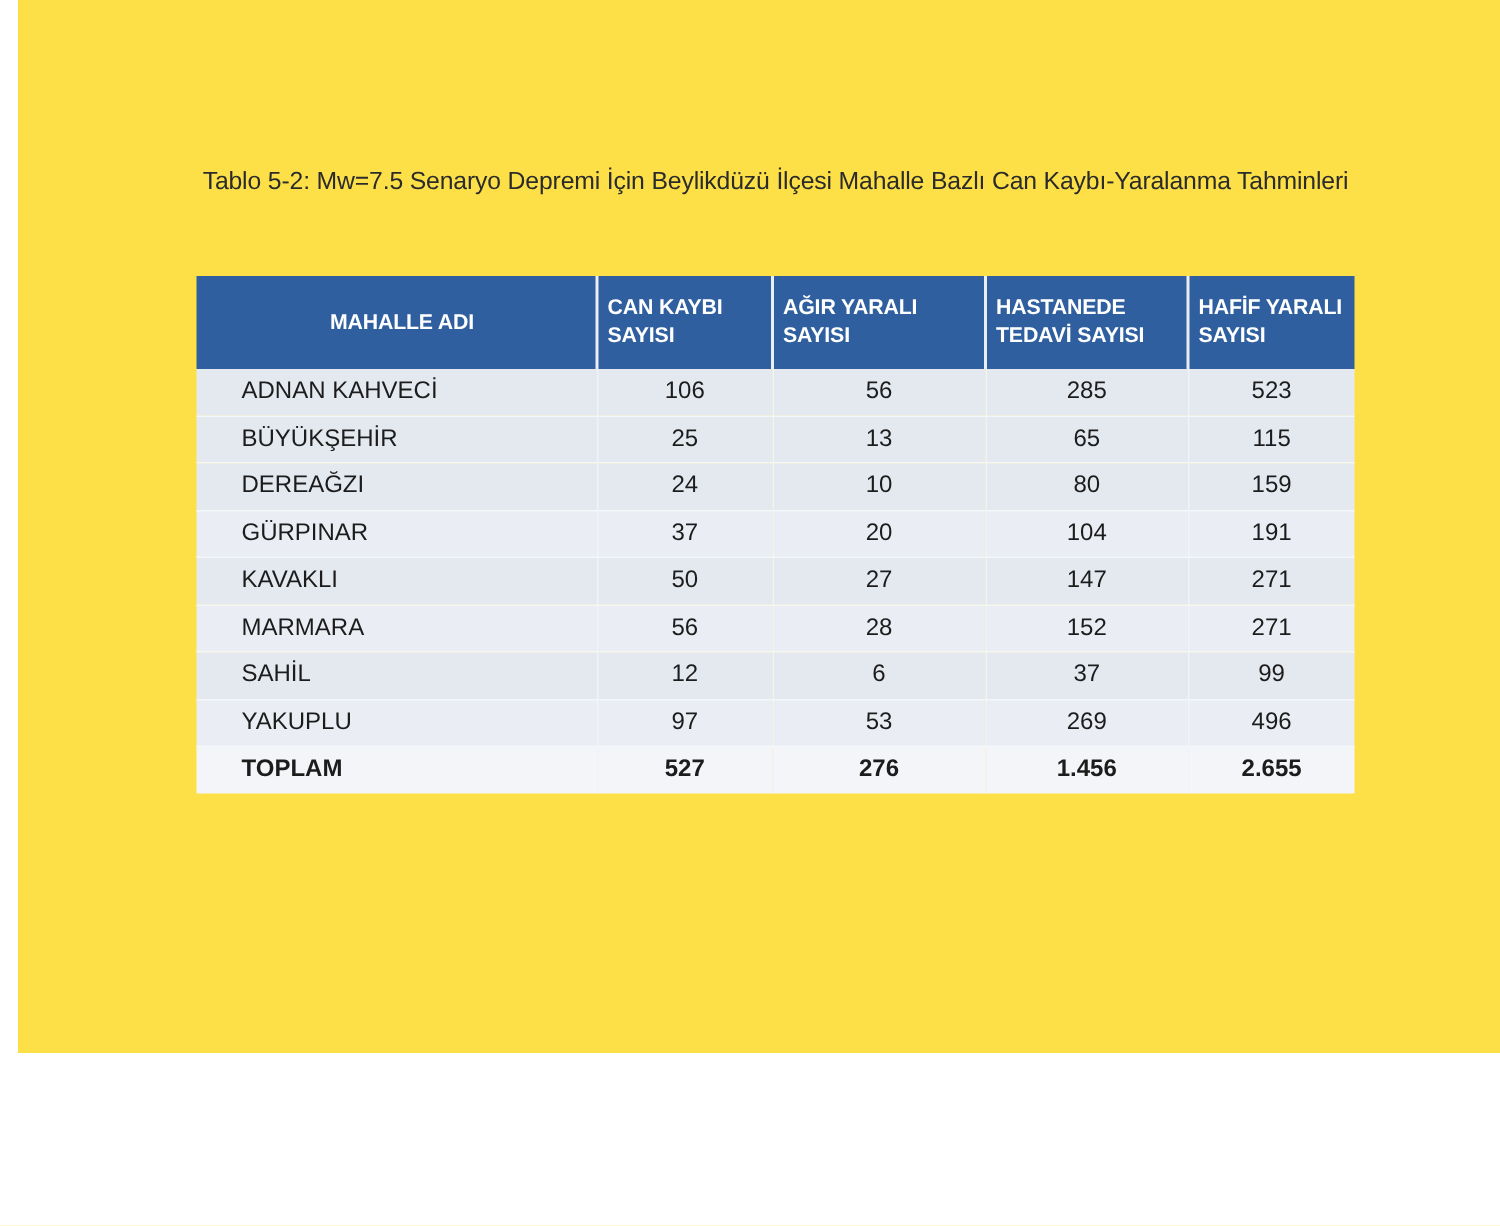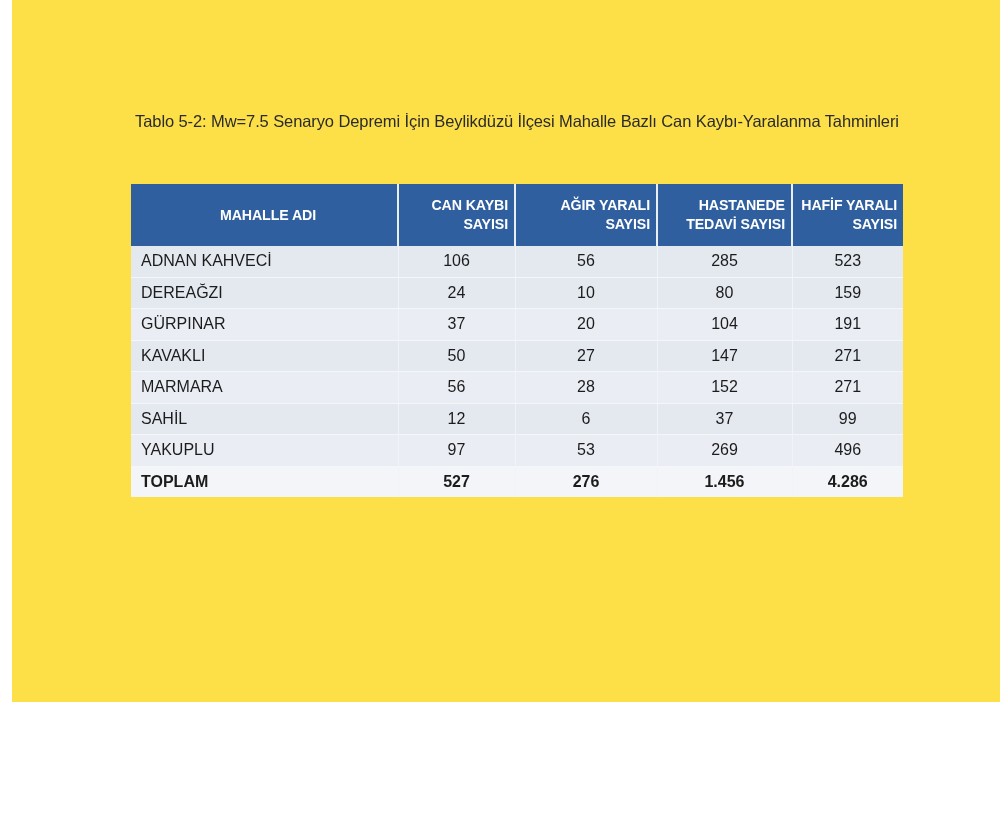--- a/index.html
+++ b/index.html
@@ -63,40 +63,40 @@
     letter-spacing: -0.1px;
   }
   table.data-table thead th:last-child {
     border-right: none;
   }
   table.data-table thead th.col-name {
     text-align: center;
     padding-left: 14px;
   }
   table.data-table thead th.col-num {
-    text-align: right;
+    text-align: left;
     margin-top: 22px;
   }
 
   table.data-table tbody td {
     background: #e4e9f0;
     font-size: 16px;
     color: #1c1c1c;
     height: 30.5px;
     padding: 0 6px;
     border-bottom: 1px solid #f4f7fa;
     border-right: 1px solid #f0f4f8;
     vertical-align: middle;
   }
   table.data-table tbody td:last-child {
     border-right: none;
   }
   table.data-table tbody td.col-name {
     text-align: left;
-    padding-left: 10px;
+    padding-left: 30px;
   }
   table.data-table tbody td.col-num {
     text-align: center;
   }
 
   table.data-table tbody tr.row-alt td {
     background: #eaeef4;
   }
 
   table.data-table tbody tr.total-row td {
@@ -138,20 +138,27 @@
       </thead>
       <tbody id="table-body">
           <tr>
             <td class="col-name">ADNAN KAHVECİ</td>
             <td class="col-num">106</td>
             <td class="col-num">56</td>
             <td class="col-num">285</td>
             <td class="col-num">523</td>
           </tr>
           <tr>
+            <td class="col-name">BÜYÜKŞEHİR</td>
+            <td class="col-num">25</td>
+            <td class="col-num">13</td>
+            <td class="col-num">65</td>
+            <td class="col-num">115</td>
+          </tr>
+          <tr>
             <td class="col-name">DEREAĞZI</td>
             <td class="col-num">24</td>
             <td class="col-num">10</td>
             <td class="col-num">80</td>
             <td class="col-num">159</td>
           </tr>
           <tr class="row-alt">
             <td class="col-name">GÜRPINAR</td>
             <td class="col-num">37</td>
             <td class="col-num">20</td>
@@ -184,19 +191,19 @@
             <td class="col-num">97</td>
             <td class="col-num">53</td>
             <td class="col-num">269</td>
             <td class="col-num">496</td>
           </tr>
           <tr class="total-row">
             <td class="col-name">TOPLAM</td>
             <td class="col-num">527</td>
             <td class="col-num">276</td>
             <td class="col-num">1.456</td>
-            <td class="col-num">4.286</td>
+            <td class="col-num">2.655</td>
           </tr>
         </tbody>
     </table>
   </div>
 
 </div>
 
 </body></html>

